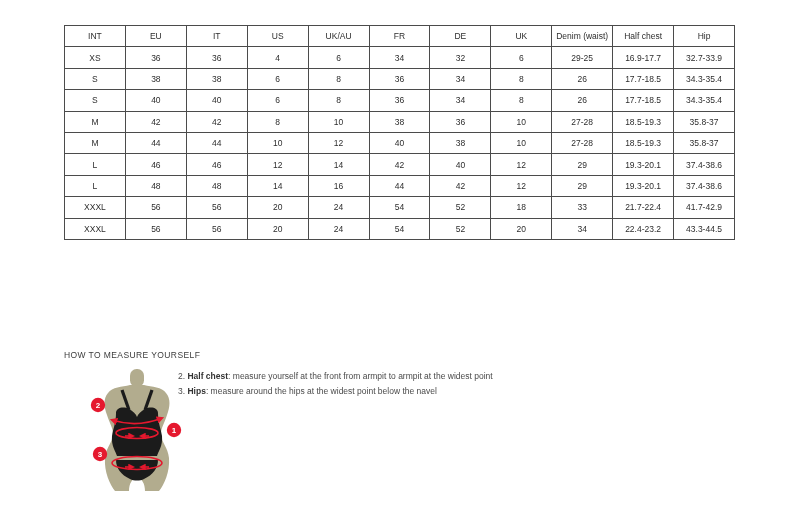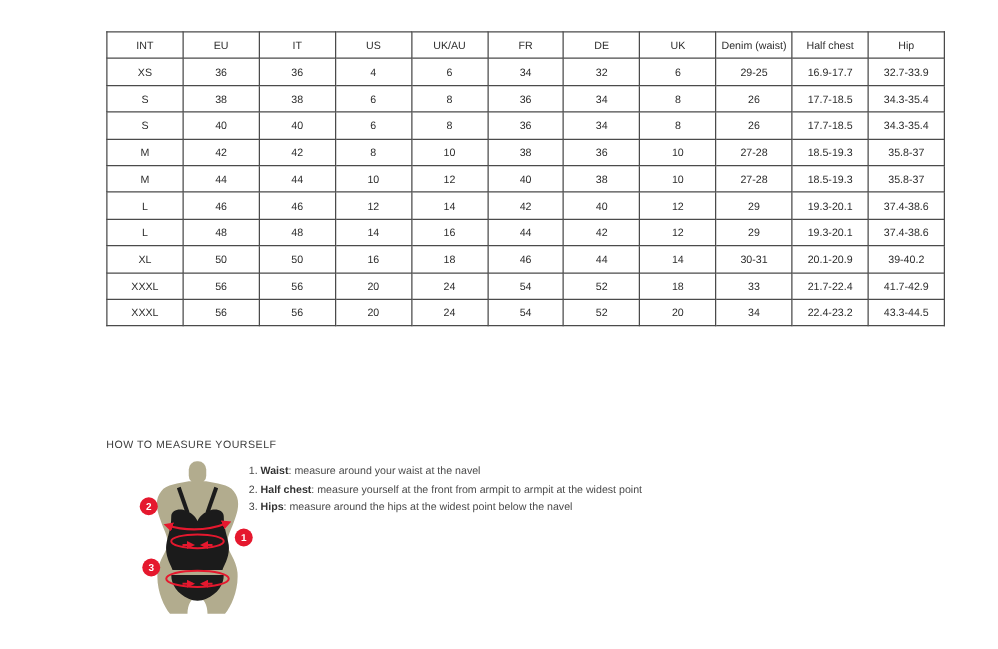--- a/index.html
+++ b/index.html
@@ -4,21 +4,21 @@
 <style>
   :root{
     --accent-red:#e5182e;
     --mannequin:#b2ac8e;
     --suit:#1b1b1b;
     --border:#4b4b4b;
   }
   *{margin:0;padding:0;box-sizing:border-box;}
   html,body{width:798px;height:519px;background:#ffffff;overflow:hidden;
     font-family:"Liberation Sans",sans-serif;}
-  .page{position:relative;width:767px;height:519px;background:#fff;margin-left:21px;}
+  .page{position:relative;width:767px;height:519px;background:#fff;}
 
   
   table.size-chart{
     position:absolute;left:64px;top:25px;width:671px;
     border-collapse:collapse;table-layout:fixed;
   }
   table.size-chart th, table.size-chart td{
     border:1px solid var(--border);
     height:21.4px;
     text-align:center;vertical-align:middle;
@@ -153,33 +153,20 @@
           <td>14</td>
           <td>16</td>
           <td>44</td>
           <td>42</td>
           <td>12</td>
           <td>29</td>
           <td>19.3-20.1</td>
           <td>37.4-38.6</td>
         </tr>
         <tr>
-          <td>XL</td>
-          <td>50</td>
-          <td>50</td>
-          <td>16</td>
-          <td>18</td>
-          <td>46</td>
-          <td>44</td>
-          <td>14</td>
-          <td>30-31</td>
-          <td>20.1-20.9</td>
-          <td>39-40.2</td>
-        </tr>
-        <tr>
           <td>XXXL</td>
           <td>56</td>
           <td>56</td>
           <td>20</td>
           <td>24</td>
           <td>54</td>
           <td>52</td>
           <td>18</td>
           <td>33</td>
           <td>21.7-22.4</td>
@@ -241,18 +228,17 @@
         <text class="marker-num" x="90" y="66" text-anchor="middle">1</text>
       </g>
       <g>
         <circle cx="16" cy="87" r="7.2" fill="var(--accent-red)"></circle>
         <text class="marker-num" x="16" y="90" text-anchor="middle">3</text>
       </g>
     </svg>
   </div>
 
   <ol class="steps" id="steps-list">
-      <li><span>1. </span><b>Waist</b><span>: measure around your waist at the navel</span></li>
       <li><span>2. </span><b>Half chest</b><span>: measure yourself at the front from armpit to armpit at the widest point</span></li>
       <li><span>3. </span><b>Hips</b><span>: measure around the hips at the widest point below the navel</span></li>
     </ol>
 
 </div>
 
 </body></html>

